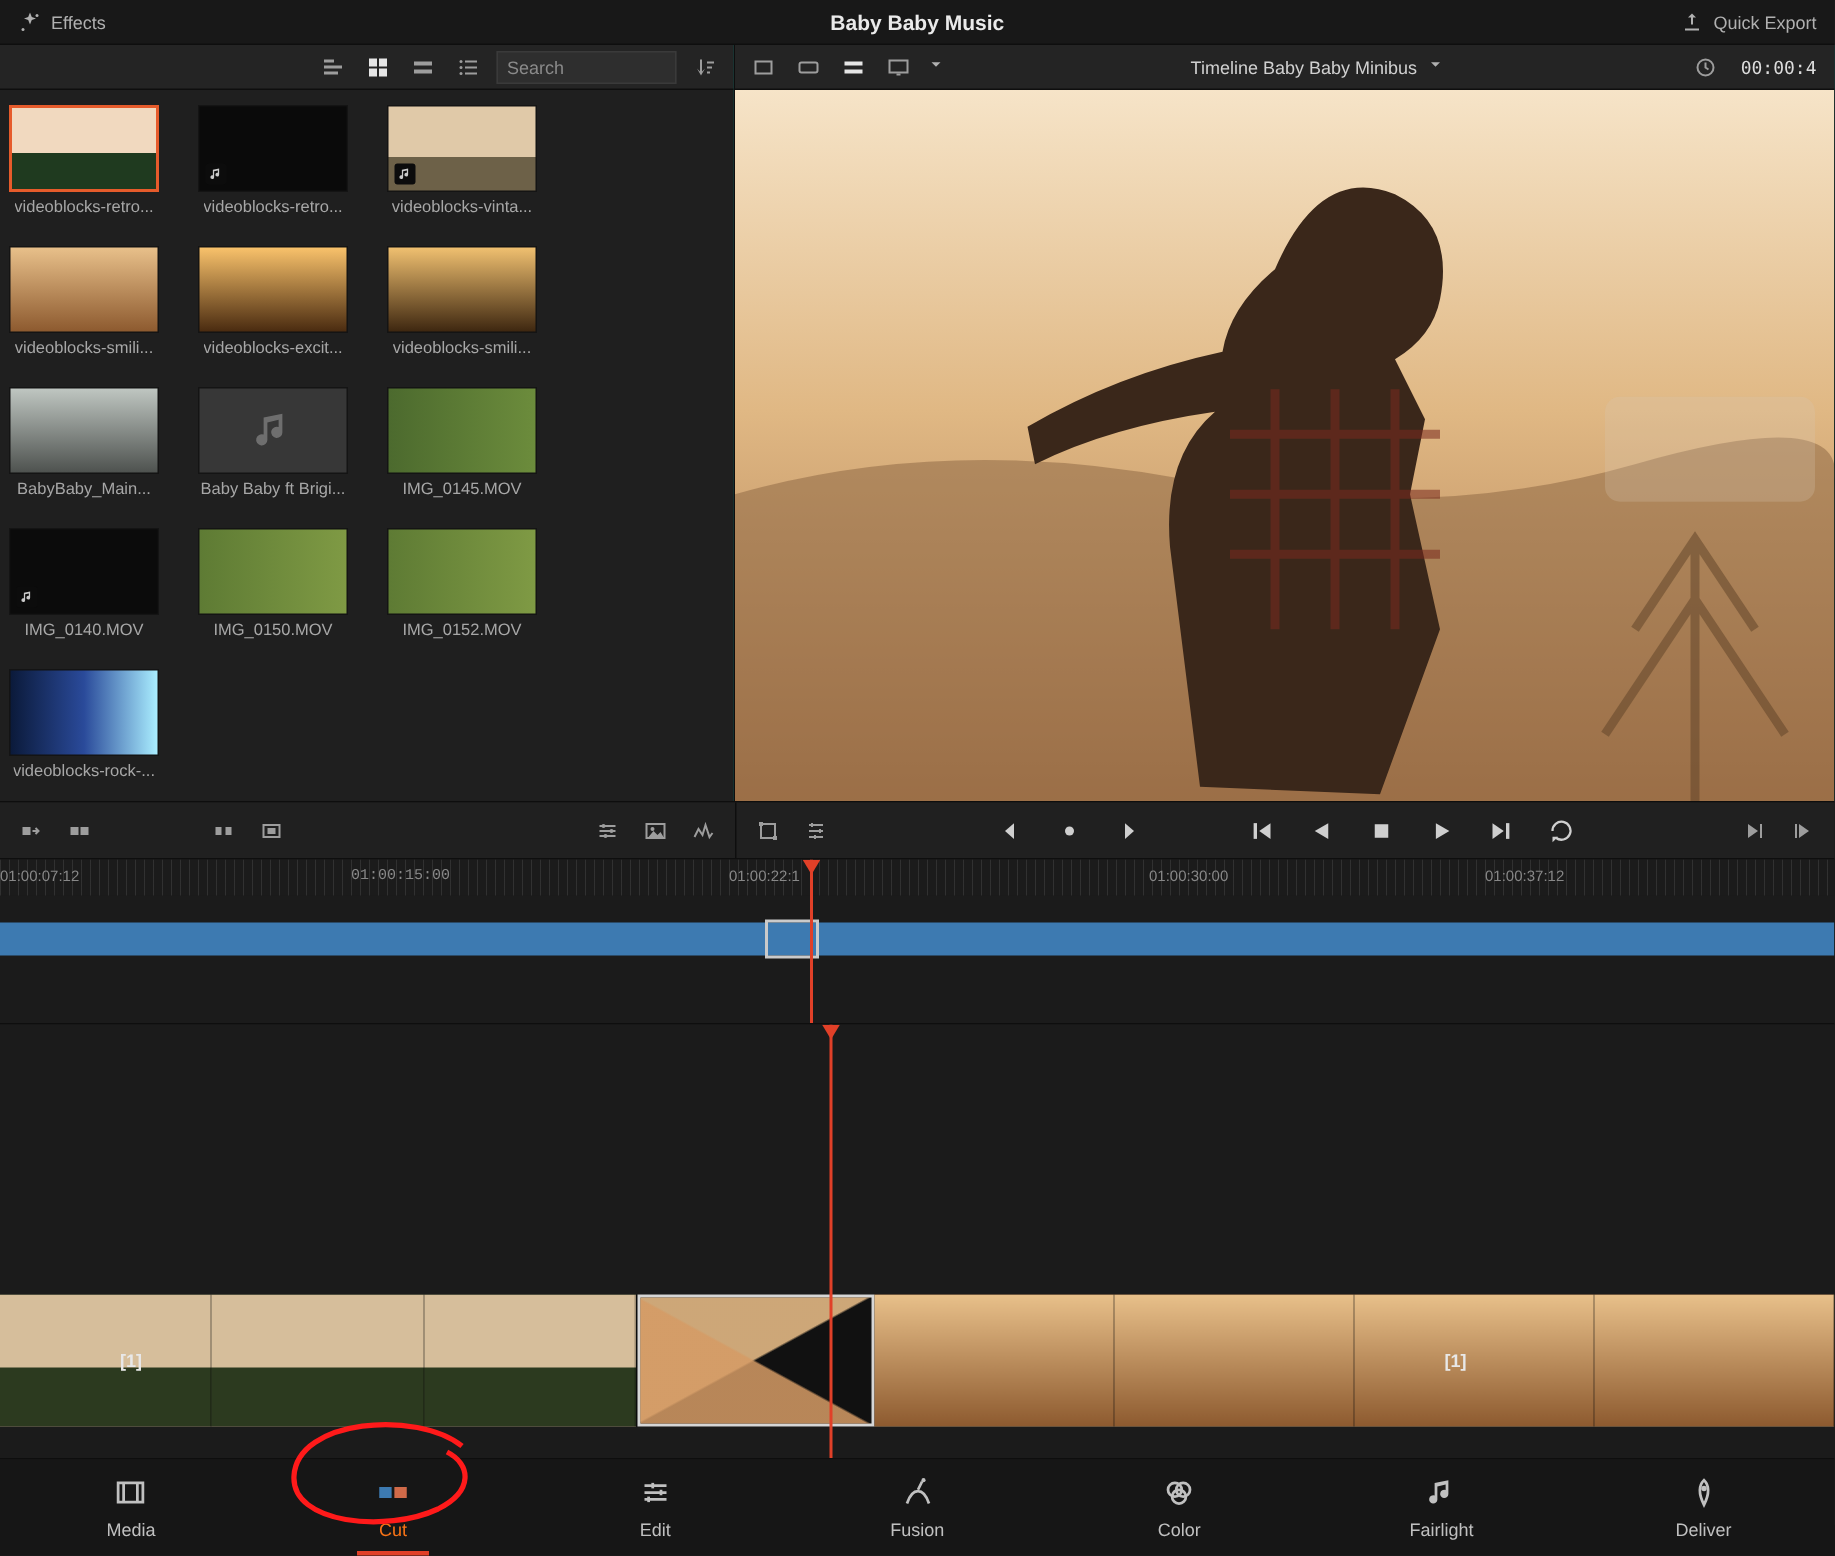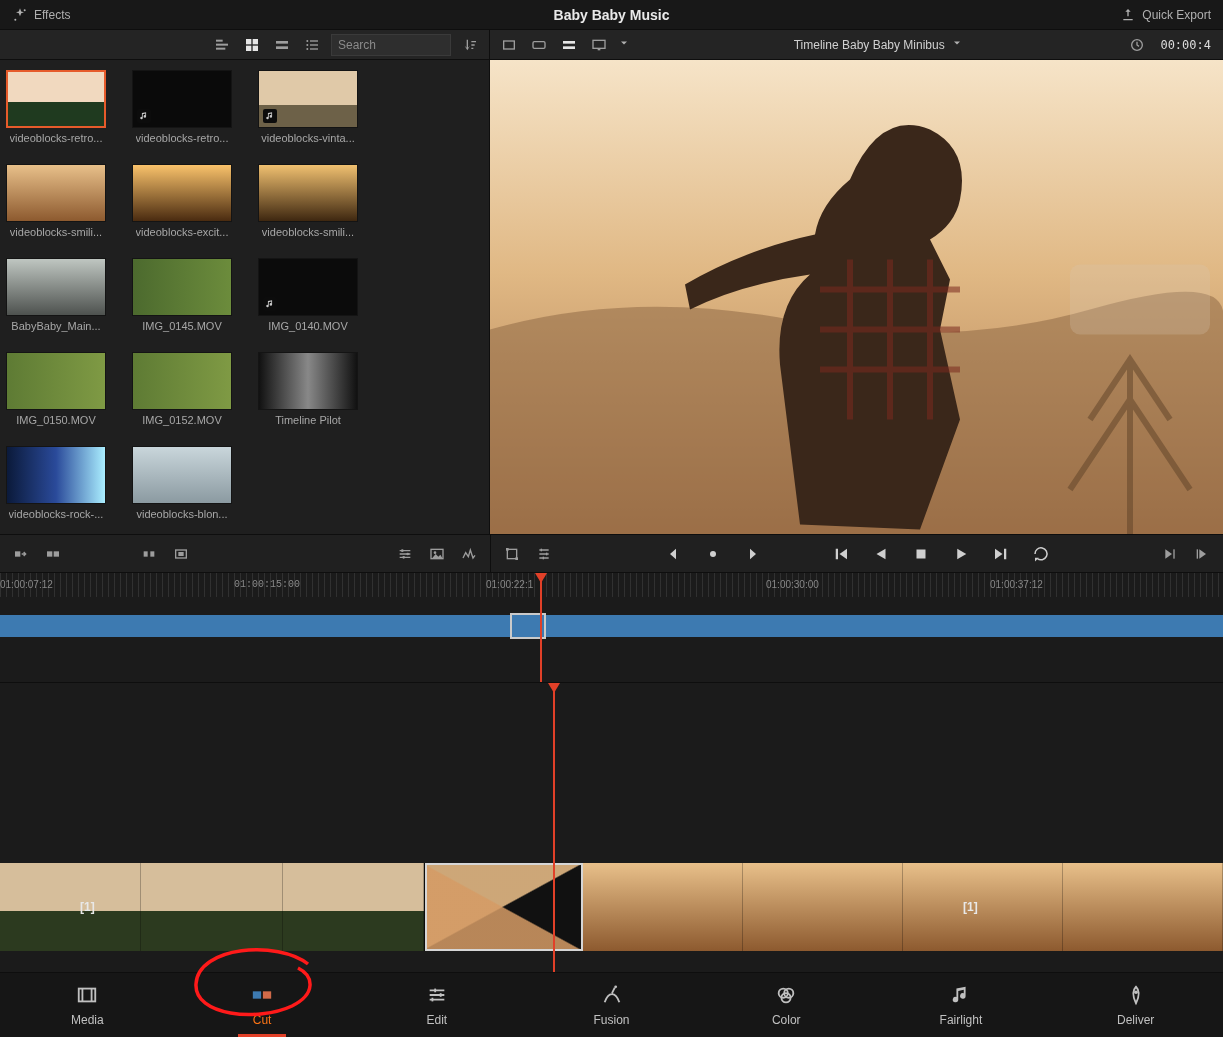--- a/index.html
+++ b/index.html
@@ -345,20 +345,32 @@
             </div>
             <div class="clip-name">videoblocks-smili...</div>
           </div>
           <div class="clip">
             <div class="thumb">
               <div class="content" style="background: linear-gradient(rgb(191, 198, 193), rgb(78, 82, 79));"></div>
             </div>
             <div class="clip-name">BabyBaby_Main...</div>
           </div>
           <div class="clip">
+            <div class="thumb" style="background: rgb(55, 55, 55);">
+              <div class="content">
+                <div class="audio-icon">
+                  <svg style="width:30px;height:30px;fill:#6e6e6e" viewBox="0 0 24 24">
+                    <path d="M9 17a3 3 0 1 1-2-2.83V5l10-2v10a3 3 0 1 1-2-2.83V6.2L9 7.7V17z"></path>
+                  </svg>
+                </div>
+              </div>
+            </div>
+            <div class="clip-name">Baby Baby ft Brigi...</div>
+          </div>
+          <div class="clip">
             <div class="thumb">
               <div class="content" style="background: linear-gradient(90deg, rgb(76, 106, 46), rgb(108, 140, 60));"></div>
             </div>
             <div class="clip-name">IMG_0145.MOV</div>
           </div>
           <div class="clip">
             <div class="thumb">
               <div class="content" style="background: rgb(11, 11, 11);"></div>
               <div class="badge">
                 <svg viewBox="0 0 24 24">
@@ -375,35 +387,23 @@
             <div class="clip-name">IMG_0150.MOV</div>
           </div>
           <div class="clip">
             <div class="thumb">
               <div class="content" style="background: linear-gradient(90deg, rgb(94, 123, 52), rgb(127, 154, 68));"></div>
             </div>
             <div class="clip-name">IMG_0152.MOV</div>
           </div>
           <div class="clip">
             <div class="thumb">
-              <div class="content" style="background: linear-gradient(90deg, rgb(17, 17, 17), rgb(136, 136, 136), rgb(17, 17, 17));"></div>
-            </div>
-            <div class="clip-name">Timeline Pilot</div>
-          </div>
-          <div class="clip">
-            <div class="thumb">
               <div class="content" style="background: linear-gradient(90deg, rgb(11, 26, 58), rgb(42, 74, 154), rgb(170, 238, 255));"></div>
             </div>
             <div class="clip-name">videoblocks-rock-...</div>
-          </div>
-          <div class="clip">
-            <div class="thumb">
-              <div class="content" style="background: linear-gradient(rgb(201, 214, 219), rgb(139, 154, 161));"></div>
-            </div>
-            <div class="clip-name">videoblocks-blon...</div>
           </div>
         </div>
     </div>
   </div>
 
   <div class="viewer">
     <div class="viewer-toolbar">
       <span class="ico-btn">
           <svg viewBox="0 0 24 24">
             <rect x="4" y="6" width="16" height="12" fill="none" stroke="#9d9d9d" stroke-width="2"></rect>

